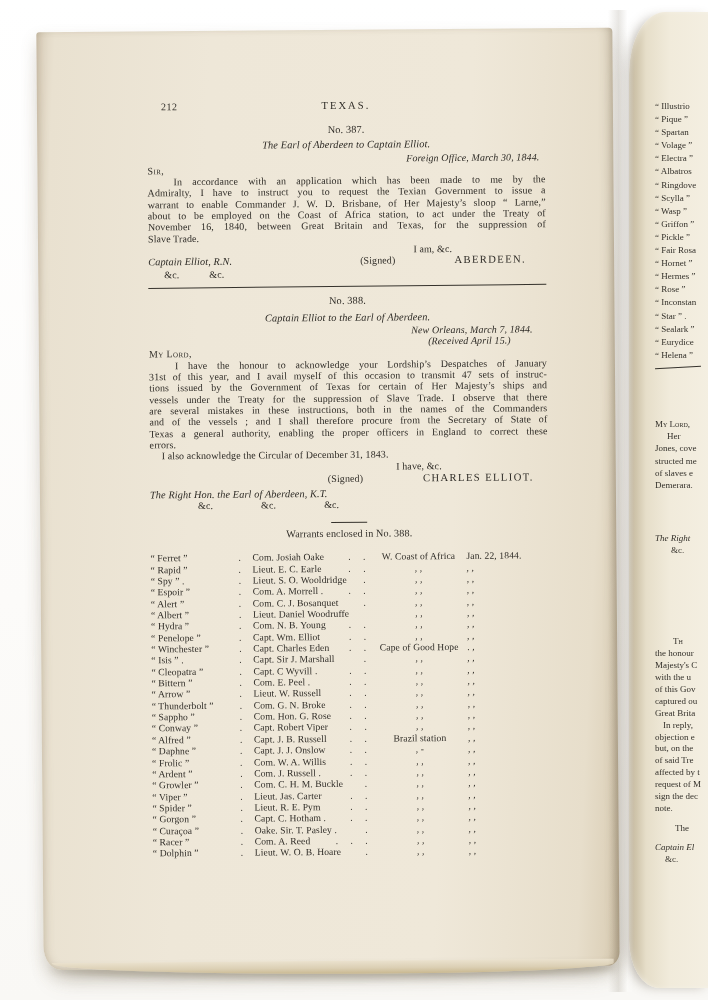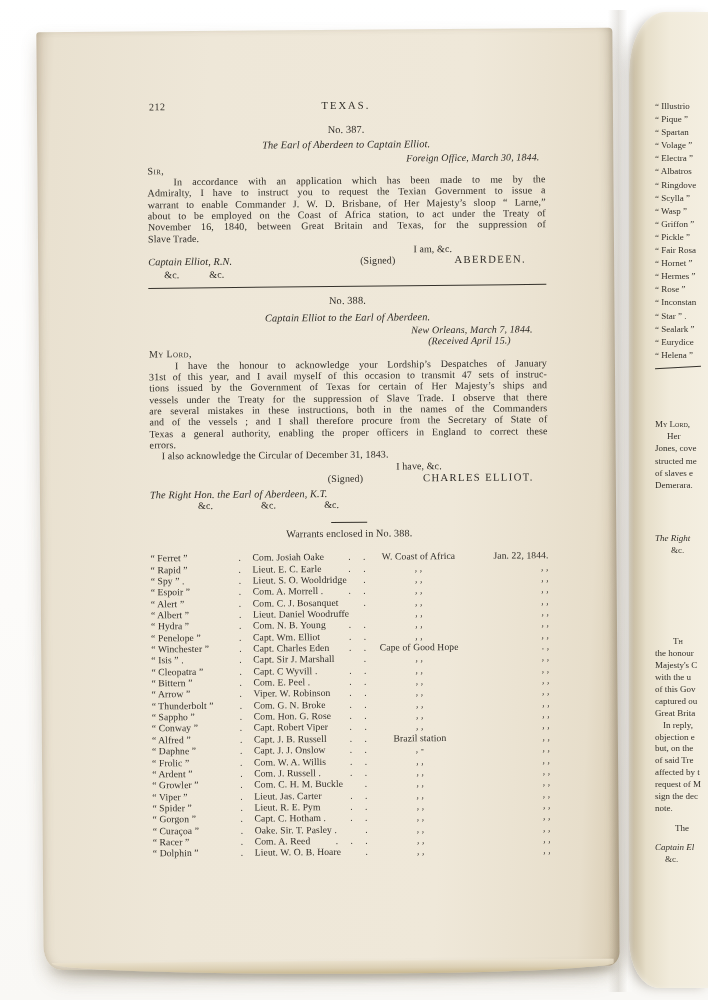--- a/index.html
+++ b/index.html
@@ -30,21 +30,21 @@
     content:""; position:absolute; left:8px; right:6px; bottom:-6px; height:13px;
     background:linear-gradient(180deg,#eae1cd 0%,#dbcfb4 55%,#c8b78f 100%);
     border-radius:0 0 40% 60% / 0 0 9px 13px;
     box-shadow:0 5px 7px rgba(100,88,65,.30);
     z-index:-1;
   }
 
   .text-col { position:absolute; left:110px; top:70px; width:398px; font-size:10px; line-height:11.3px; letter-spacing:.1px; }
 
   .hdr-row { position:relative; height:12px; }
-  .pg-num { position:absolute; left:2px; top:0; letter-spacing:.5px; }
+  .pg-num { position:absolute; left:14px; top:0; letter-spacing:.5px; }
   .run-head { display:block; text-align:center; font-size:10.6px; letter-spacing:2px; }
 
   .doc-number { text-align:center; font-size:10.4px; margin-top:12px; }
   .doc-heading { text-align:center; font-style:italic; font-size:10.4px; margin-top:4px; }
   .dateline { text-align:right; font-style:italic; margin-top:2px; }
   .dl-387 { padding-right:6px; }
   .dl-388 { padding-right:14px; }
   .received { text-align:right; font-style:italic; padding-right:36px; }
   .salutation { font-variant:small-caps; letter-spacing:.4px; }
 
@@ -70,21 +70,21 @@
   .rule-full { border:none; border-top:1.7px solid #35322c; margin:7px 0 0 0; transform:rotate(-.15deg); }
   .rule-short { width:36px; border:none; border-top:1.4px solid #35322c; margin:12px auto 0 auto; }
 
   .w-title { text-align:center; margin-top:5px; font-size:10.2px; }
   .w-table { margin-top:12px; font-size:9.6px; }
   .w-row { display:grid; grid-template-columns:88px 14px 118px 96px 1fr; line-height:11.35px; height:11.35px; white-space:nowrap; }
   .w-dots { letter-spacing:5px; overflow:hidden; }
   .w-cmdr { display:flex; justify-content:space-between; }
   .w-cmdr .w-dots2 { letter-spacing:5px; }
   .w-station { text-align:center; }
-  .w-date { text-align:right; }
+  .w-date { text-align:left; }
 
   
   .page-right {
     position:absolute; left:629px; top:12px; width:85px; height:976px; overflow:hidden;
     background:linear-gradient(90deg,#b0a48a 0%,#cdc2a8 7%,#e6dec9 20%,#f1ebdb 48%,#f4efe2 100%);
     border-radius:36px 0 0 30px / 62px 0 0 48px;
     box-shadow:-7px 2px 12px -4px rgba(90,78,58,.40), inset 3px 0 6px -2px rgba(255,255,255,.5);
   }
   .rp-col { position:absolute; left:26px; top:88px; width:120px; font-size:9px; line-height:13.1px; color:#33302a; white-space:nowrap; }
   .rp-ships > span { display:block; }
@@ -307,21 +307,21 @@
             <span class="w-dots2">. .</span>
           </span>
           <span class="w-station">, ,</span>
           <span class="w-date">, ,</span>
         </div>
 
         <div class="w-row">
           <span class="w-ship">“ Arrow ”</span>
           <span class="w-dots">. .</span>
           <span class="w-cmdr">
-            <span>Viper. W. Robinson</span>
+            <span>Lieut. W. Russell</span>
             <span class="w-dots2">. .</span>
           </span>
           <span class="w-station">, ,</span>
           <span class="w-date">, ,</span>
         </div>
 
         <div class="w-row">
           <span class="w-ship">“ Thunderbolt ”</span>
           <span class="w-dots">.</span>
           <span class="w-cmdr">

